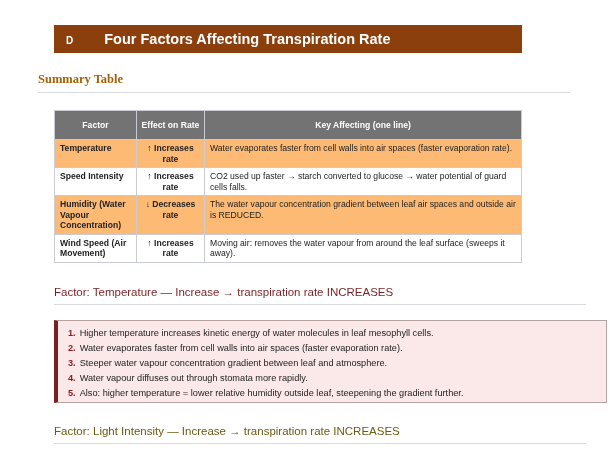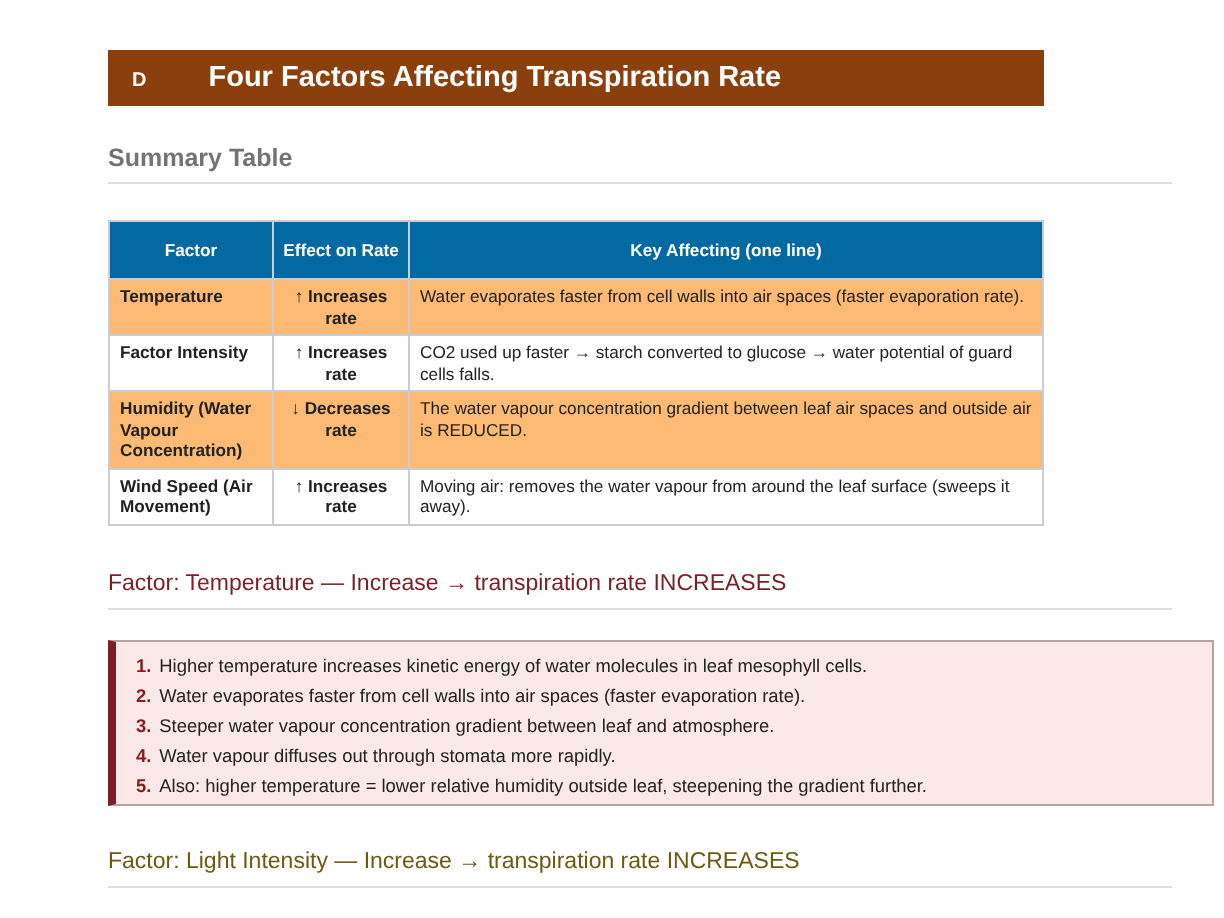--- a/index.html
+++ b/index.html
@@ -8,31 +8,31 @@
 
     .section-header {
       position: absolute; left: 54px; top: 25px; width: 468px; height: 28px;
       background: #8b3f0c; color: #fff;
       display: flex; align-items: center; padding-left: 12px;
     }
     .section-letter { font-size: 10px; font-weight: bold; margin-right: 6px; margin-top: 2px; }
     .section-title { font-size: 14.5px; font-weight: bold; margin-left: 25px; }
 
     .subheading {
-      position: absolute; left: 54px; top: 72px; width: 532px;
-      font-size: 12.5px; font-weight: bold; color: #737373;
-      padding-bottom: 5px; border-bottom: 1px solid #d8dbe0;
+      position: absolute; left: 38px; top: 72px; width: 532px;
+      font-size: 12.5px; font-weight: bold; color: #a16207;
+      padding-bottom: 5px; border-bottom: 1px solid #d8dbe0; font-family: Liberation Serif, serif;
     }
 
     table.summary {
       position: absolute; left: 54px; top: 110px; width: 468px;
       border-collapse: collapse; font-size: 8.6px; line-height: 10.5px;
     }
     table.summary th {
-      background: #0369a1; color: #fff; font-weight: bold; font-size: 8.6px;
+      background: #737373; color: #fff; font-weight: bold; font-size: 8.6px;
       border: 1px solid #c9ccd2; padding: 3px 4px; text-align: center; vertical-align: middle;
       height: 29px;
     }
     table.summary td {
       border: 1px solid #c9ccd2; padding: 3px 5px; vertical-align: top; color: #222;
     }
     table.summary tr.alt td { background: #fdba74; }
     table.summary td.factor { font-weight: bold; width: 82px; }
     table.summary td.effect { font-weight: bold; text-align: center; width: 68px; }
 
@@ -70,21 +70,21 @@
       <th>Key Affecting (one line)</th>
     </tr>
   </thead>
   <tbody>
     <tr class="alt">
       <td class="factor">Temperature</td>
       <td class="effect">↑ Increases rate</td>
       <td>Water evaporates faster from cell walls into air spaces (faster evaporation rate).</td>
     </tr>
     <tr>
-      <td class="factor">Factor Intensity</td>
+      <td class="factor">Speed Intensity</td>
       <td class="effect">↑ Increases rate</td>
       <td>CO2 used up faster → starch converted to glucose → water potential of guard cells falls.</td>
     </tr>
     <tr class="alt">
       <td class="factor">Humidity (Water Vapour Concentration)</td>
       <td class="effect">↓ Decreases rate</td>
       <td>The water vapour concentration gradient between leaf air spaces and outside air is REDUCED.</td>
     </tr>
     <tr>
       <td class="factor">Wind Speed (Air Movement)</td>

